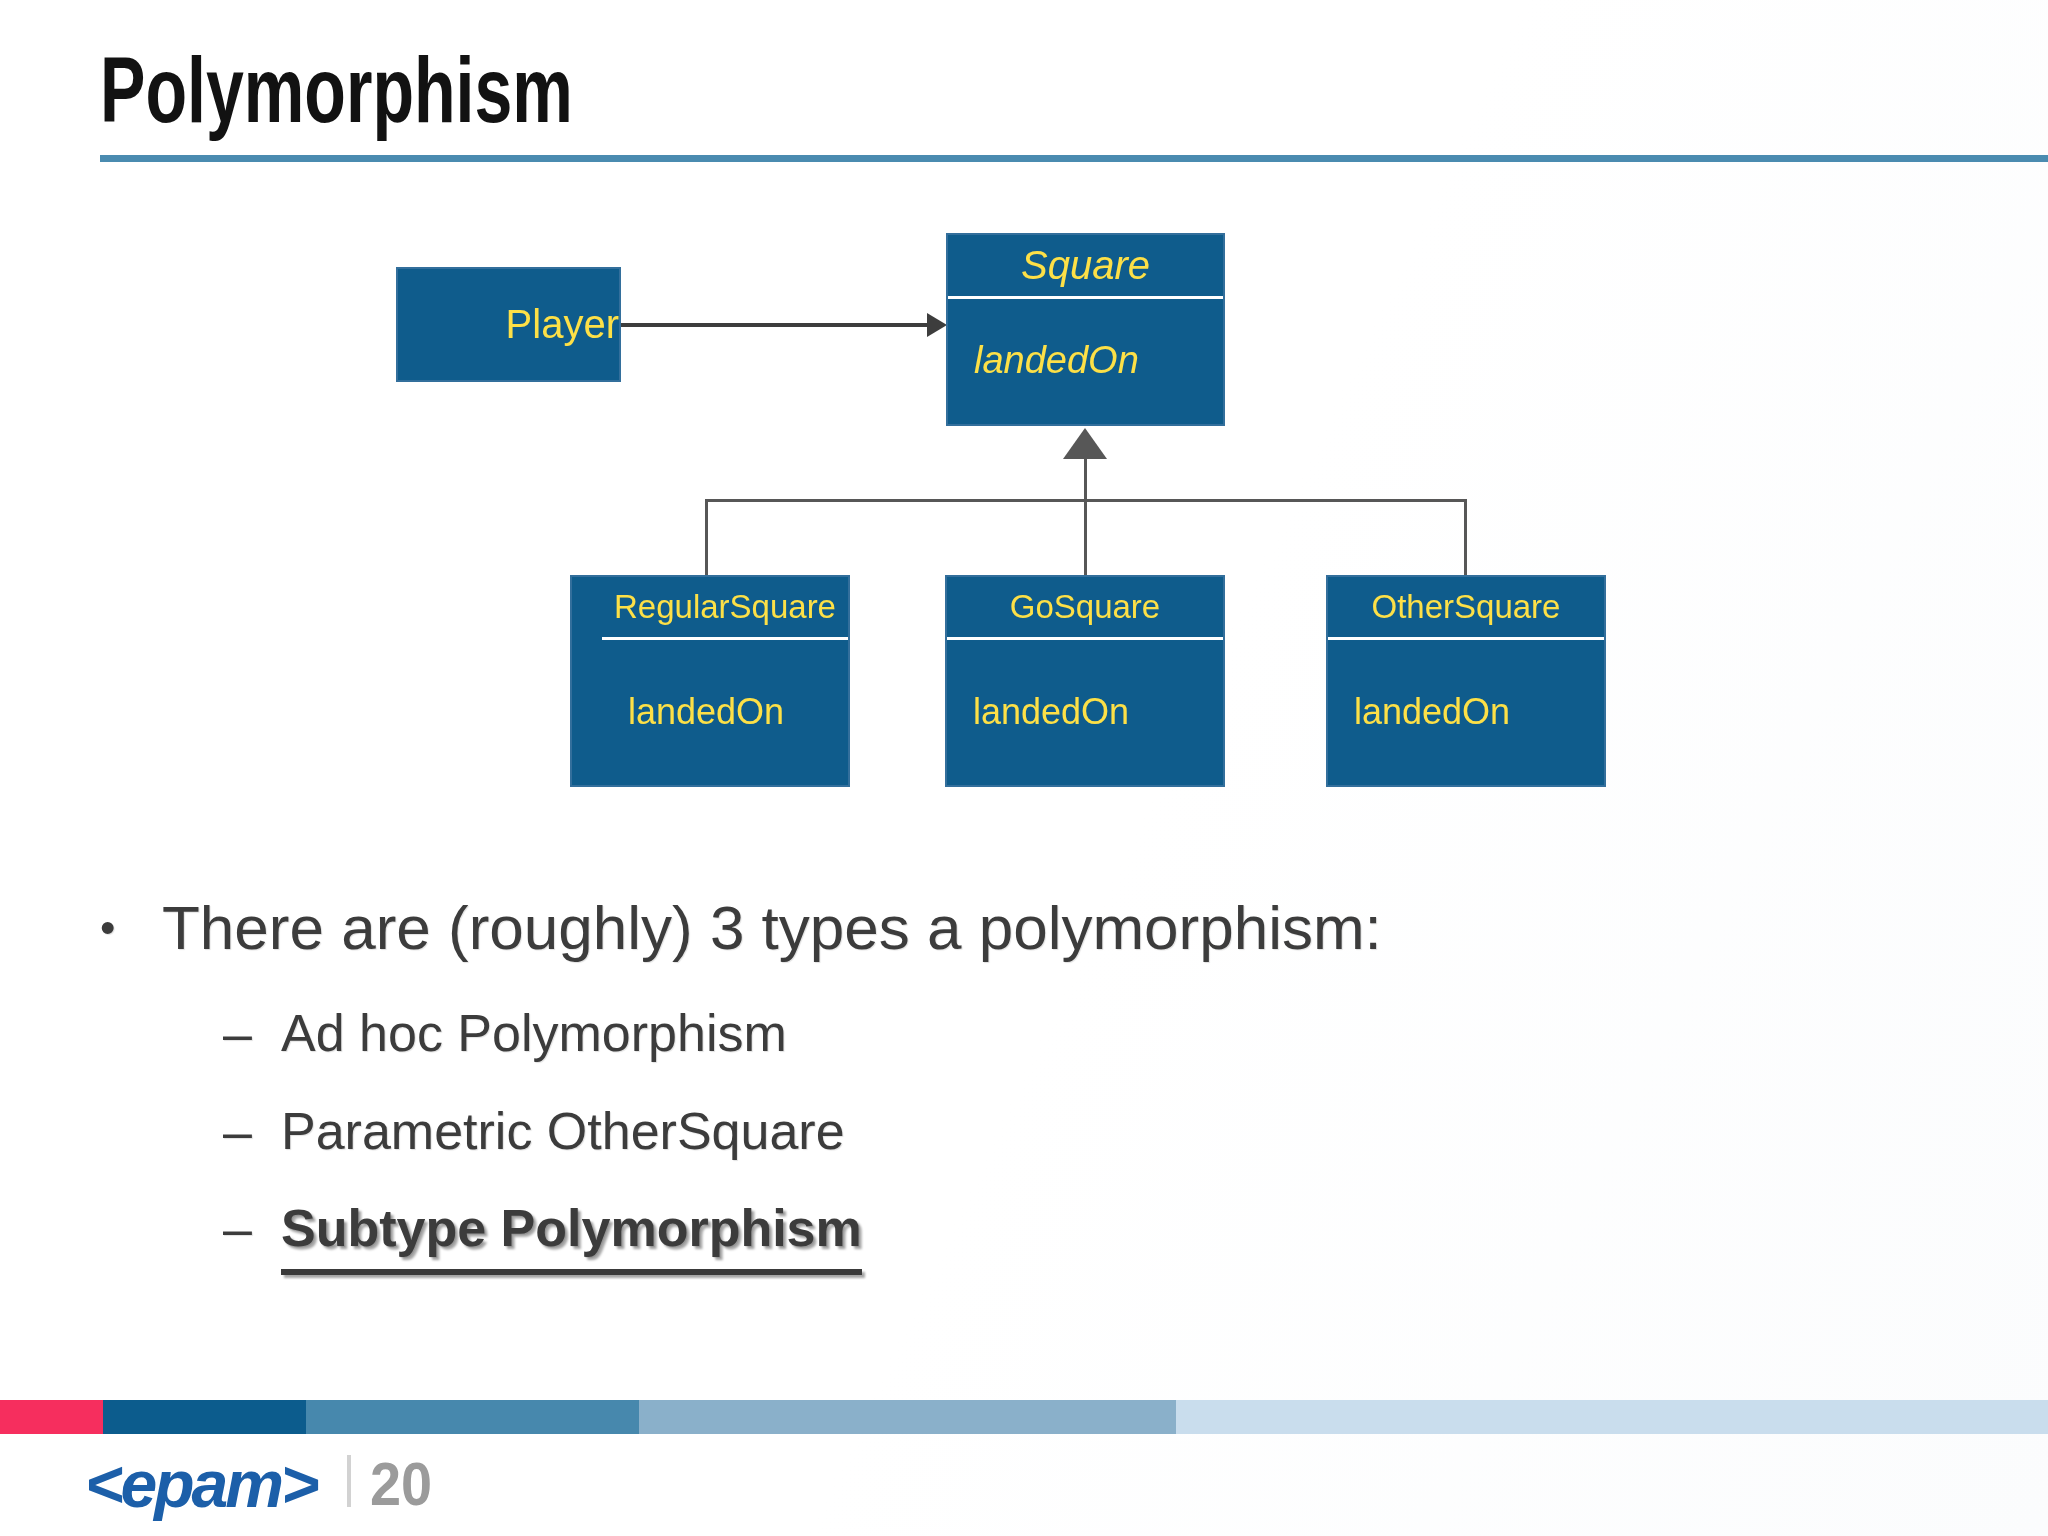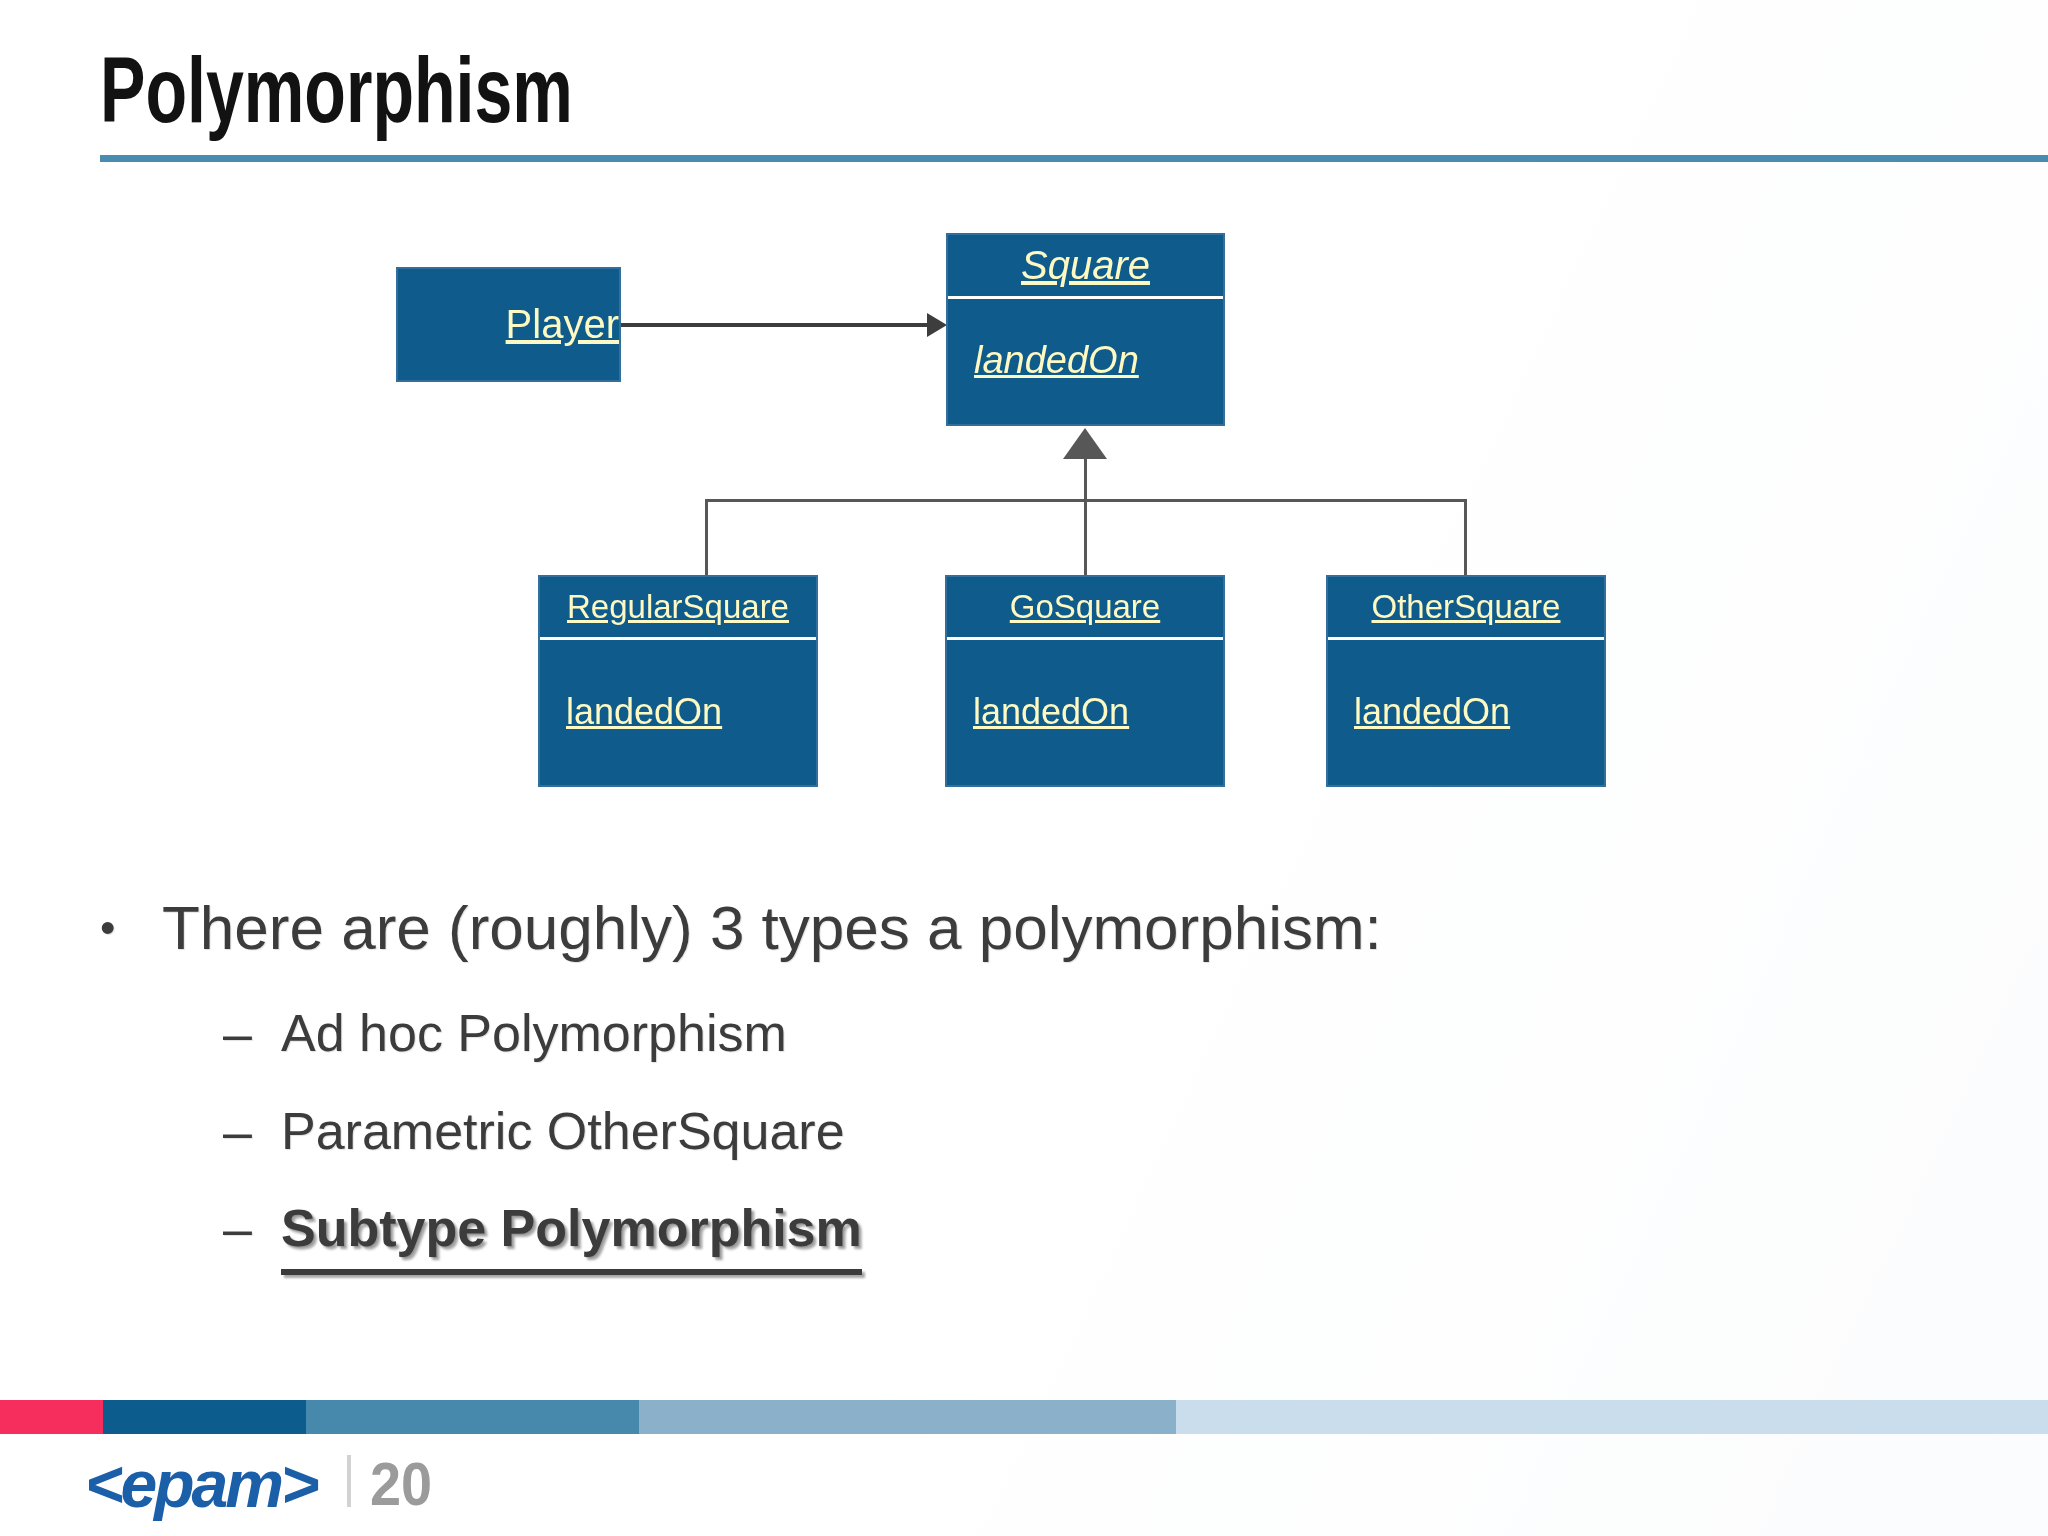--- a/index.html
+++ b/index.html
@@ -19,21 +19,21 @@
     white-space:nowrap;letter-spacing:0px;
   }
   .title-rule{
     position:absolute;left:100px;right:0;top:155px;height:7px;
     background:#4a8bb0;
   }
 
   
   .box{
     position:absolute;background:#0f5c8c;border:2px solid #336f9c;
-    box-sizing:border-box;color:#fef9c3;text-decoration:underline;
+    box-sizing:border-box;color:#fde047;
   }
   .player-box{left:396px;top:267px;width:225px;height:115px;
     display:flex;align-items:center;justify-content:flex-end;}
   .player-box .lbl{font-size:40px;}
 
   .square-box{left:946px;top:233px;width:279px;height:193px;}
   .box-header{
     height:62px;display:flex;align-items:center;justify-content:center;
     border-bottom:3px solid #ffffff;font-size:38px;
   }
@@ -41,21 +41,21 @@
     display:flex;align-items:center;
     padding-left:26px;font-size:38px;
   }
   .square-box .box-header,.square-box .box-body{font-style:italic;}
   .square-box .box-header{font-size:40px;height:61px;}
   .square-box .box-body{height:123px;}
 
   .child-box{width:280px;height:212px;top:575px;}
   .child-box .box-header{height:60px;font-size:33px;}
   .child-box .box-body{height:143px;font-size:36px;}
-  .child-regular{left:538px;}
+  .child-regular{left:570px;padding-left:30px;}
   .child-go{left:945px;}
   .child-other{left:1326px;}
 
   
   .assoc-line{position:absolute;left:621px;top:323px;width:308px;height:4px;background:#3d3d3d;}
   .assoc-head{
     position:absolute;left:927px;top:313px;width:0;height:0;
     border-top:12px solid transparent;border-bottom:12px solid transparent;
     border-left:20px solid #3d3d3d;
   }

